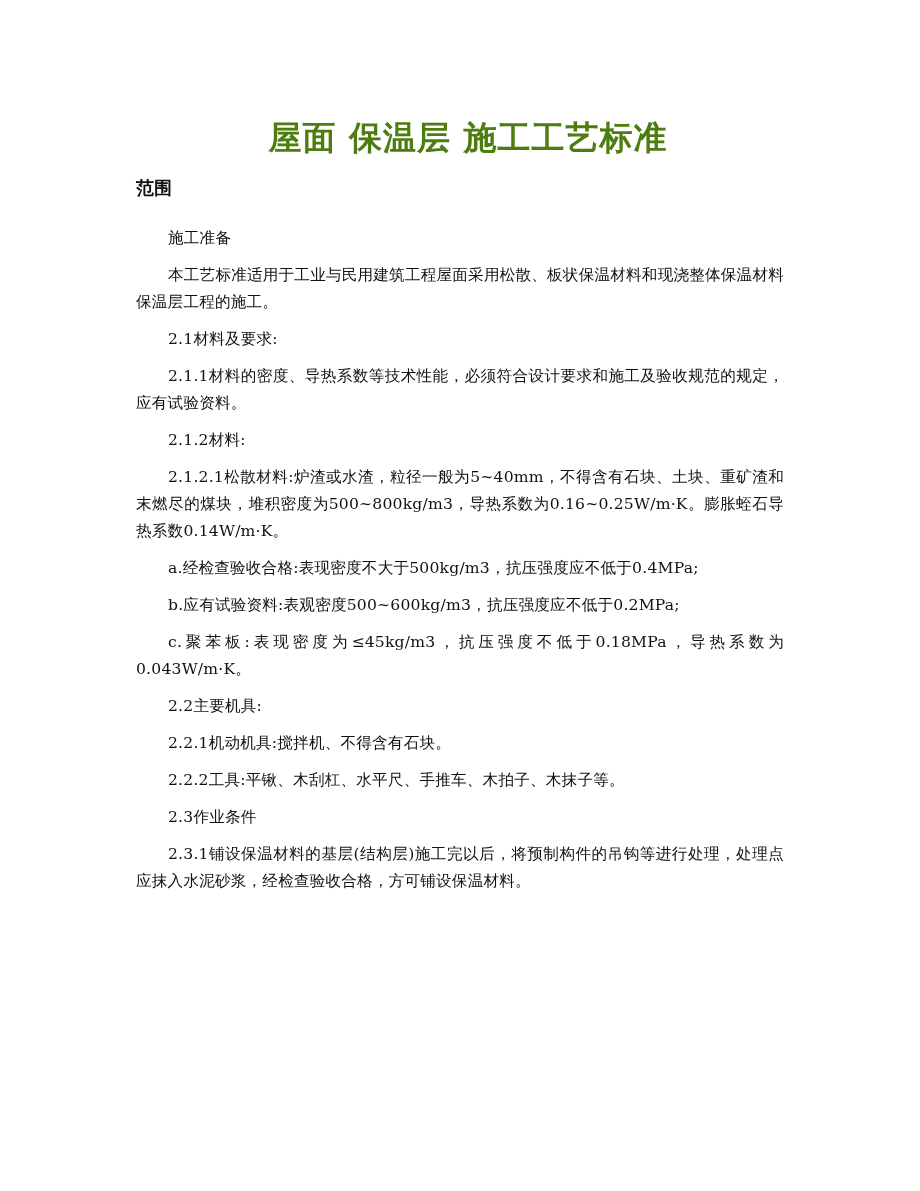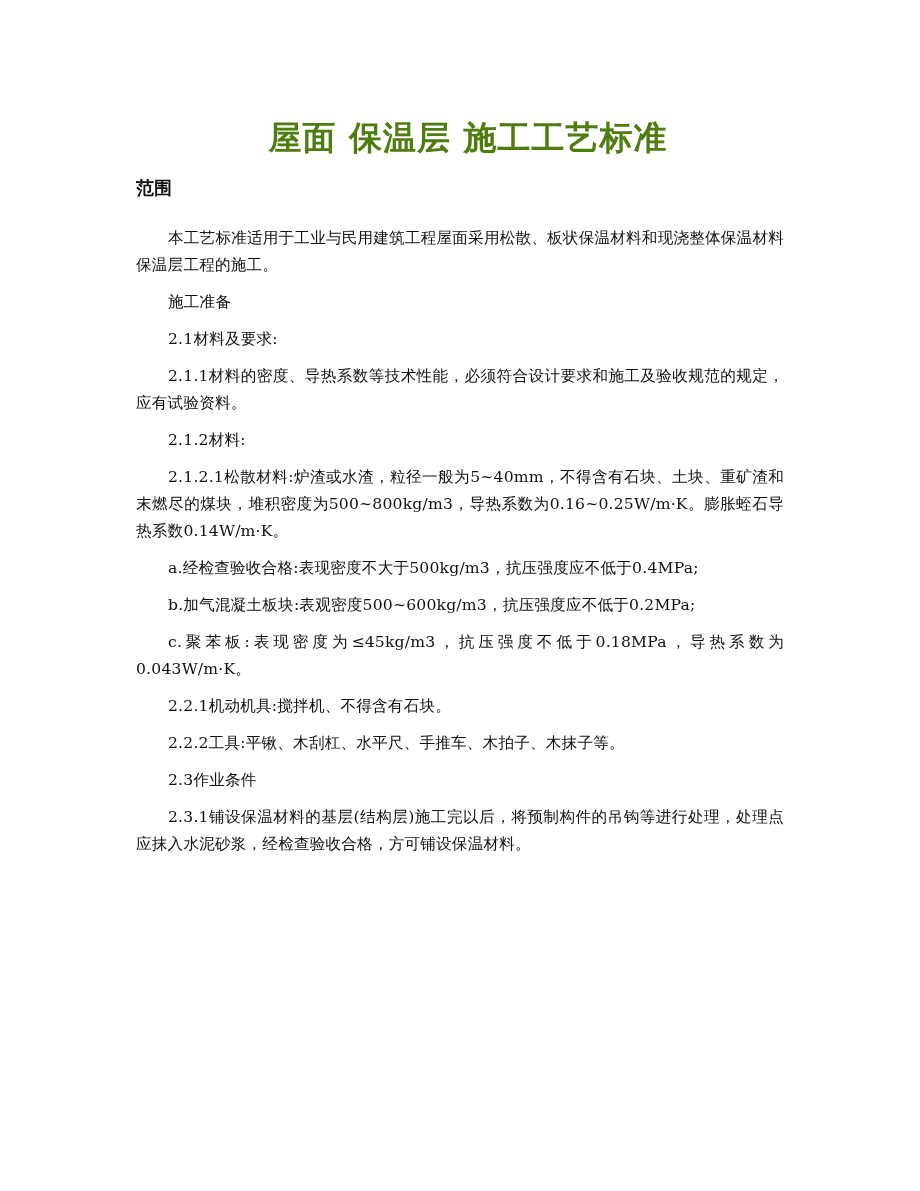--- a/index.html
+++ b/index.html
@@ -14,27 +14,28 @@
   .p { font-size: 15.6px; line-height: 27px; margin: 0 0 10px 0; text-indent: 32px;
        text-align: justify; letter-spacing: 0.2px; }
 </style>
 </head>
 <body>
 
 <div class="page">
   <h1 class="title">屋面 保温层 施工工艺标准</h1>
   <h2 class="heading">范围</h2>
   <div class="body">
+    <p class="p">施工准备</p>
     <p class="p">本工艺标准适用于工业与民用建筑工程屋面采用松散、板状保温材料和现浇整体保温材料保温层工程的施工。</p>
-    <p class="p">施工准备</p>
     <p class="p">2.1材料及要求:</p>
     <p class="p">2.1.1材料的密度、导热系数等技术性能，必须符合设计要求和施工及验收规范的规定，应有试验资料。</p>
     <p class="p">2.1.2材料:</p>
     <p class="p">2.1.2.1松散材料:炉渣或水渣，粒径一般为5~40mm，不得含有石块、土块、重矿渣和末燃尽的煤块，堆积密度为500~800kg/m3，导热系数为0.16~0.25W/m·K。膨胀蛭石导热系数0.14W/m·K。</p>
     <p class="p">a.经检查验收合格:表现密度不大于500kg/m3，抗压强度应不低于0.4MPa;</p>
-    <p class="p">b.加气混凝土板块:表观密度500~600kg/m3，抗压强度应不低于0.2MPa;</p>
+    <p class="p">b.应有试验资料:表观密度500~600kg/m3，抗压强度应不低于0.2MPa;</p>
     <p class="p">c.聚苯板:表现密度为≤45kg/m3，抗压强度不低于0.18MPa，导热系数为0.043W/m·K。</p>
+    <p class="p">2.2主要机具:</p>
     <p class="p">2.2.1机动机具:搅拌机、不得含有石块。</p>
     <p class="p">2.2.2工具:平锹、木刮杠、水平尺、手推车、木拍子、木抹子等。</p>
     <p class="p">2.3作业条件</p>
     <p class="p">2.3.1铺设保温材料的基层(结构层)施工完以后，将预制构件的吊钩等进行处理，处理点应抹入水泥砂浆，经检查验收合格，方可铺设保温材料。</p>
   </div>
 </div>
 
 </body></html>

